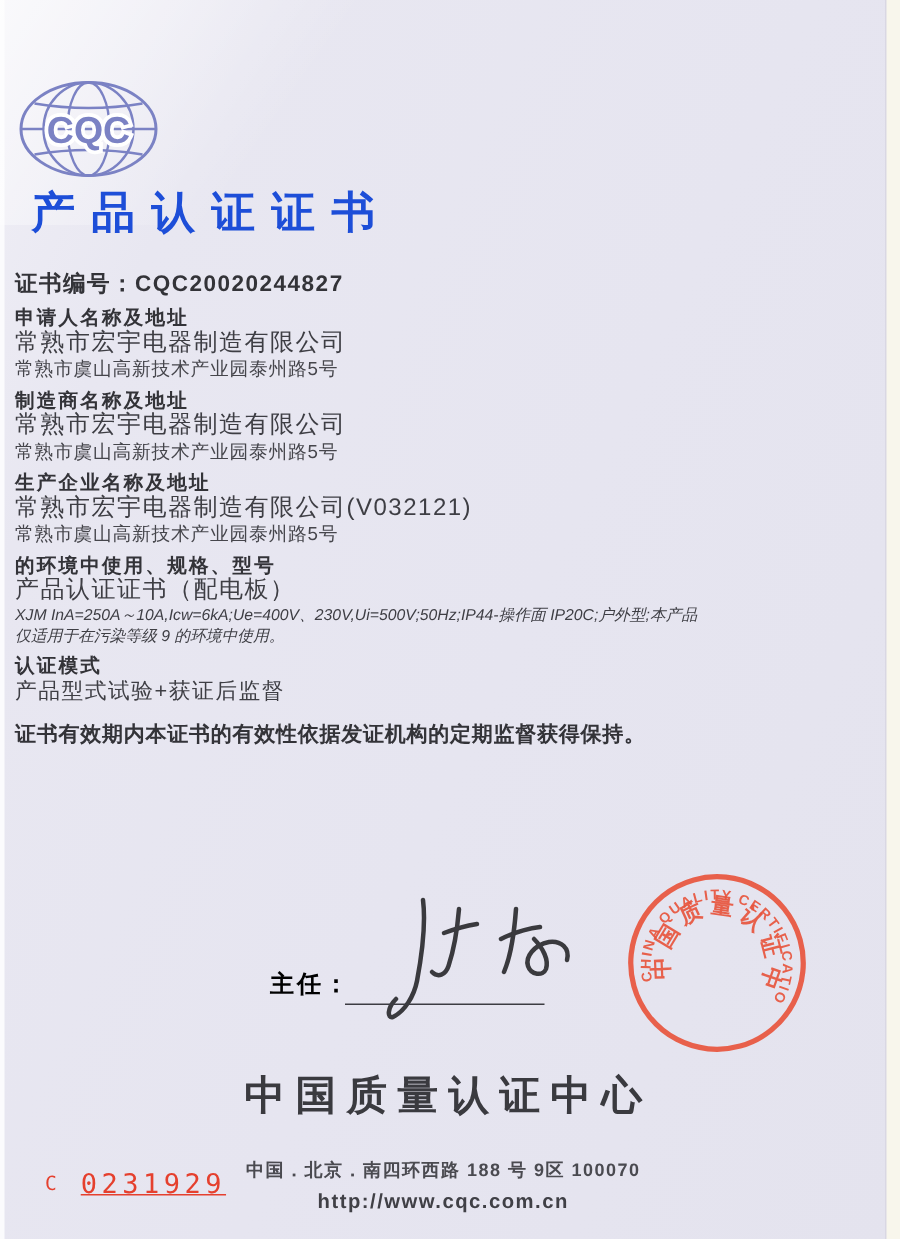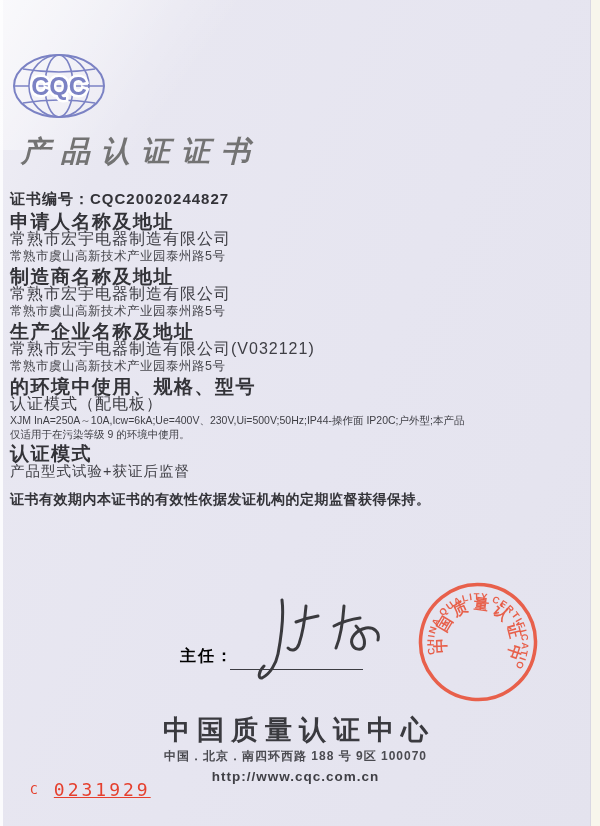--- a/index.html
+++ b/index.html
@@ -8,39 +8,39 @@
     font-family:"Liberation Sans","DejaVu Sans",sans-serif;
     background:linear-gradient(115deg,#f0eff6 0%,#e8e7f1 18%,#e6e5f0 55%,#e4e3ee 100%);
     color:#3c3c42;
   }
   .edge-left{position:absolute;left:0;top:0;bottom:0;width:3px;background:#fbfbfd;}
   .edge-right{position:absolute;right:0;top:0;bottom:0;width:9px;background:#f8f6ec;border-left:1px solid #d9d7e3;}
   .corner-light{position:absolute;left:0;top:0;width:340px;height:150px;
     background:linear-gradient(125deg,rgba(255,255,255,.65) 0%,rgba(255,255,255,0) 55%);pointer-events:none;}
   .content{position:absolute;left:10px;right:10px;top:0;}
   .logo-wrap{margin-top:52px;height:68px;}
-  .title{margin-top:12px;font-size:29px;font-weight:bold;letter-spacing:11px;padding-left:11px;color:#737373;font-style:italic;}
+  .title{margin-top:2px;font-size:29px;font-weight:bold;letter-spacing:11px;padding-left:11px;color:#1d4ed8;}
   .certline{margin-top:18px;font-size:15px;font-weight:bold;letter-spacing:1px;color:#333338;}
   .sec{margin-top:4px;}
-  .sec-h{font-size:19px;font-weight:bold;line-height:17px;letter-spacing:1.5px;color:#333338;}
+  .sec-h{font-size:13px;font-weight:bold;line-height:17px;letter-spacing:1.5px;color:#333338;}
   .sec-name{font-size:16px;line-height:18px;letter-spacing:1px;color:#3e3e44;}
   .sec-addr{font-size:12.5px;line-height:16px;letter-spacing:.5px;color:#46464c;}
-  .spec{font-size:10.5px;line-height:14px;letter-spacing:0;color:#3e3e44;}
+  .spec{font-size:10.5px;line-height:14px;letter-spacing:0;color:#3e3e44;font-style:italic;}
   .val{font-size:14.5px;line-height:18px;letter-spacing:1px;color:#3e3e44;}
   .stmts{margin-top:9px;font-weight:bold;color:#333338;}
   .stmt{font-size:14px;line-height:21px;letter-spacing:.5px;}
   .datespan{display:inline-block;}
   .dategap{display:inline-block;width:34px;}
   .sig-label{position:absolute;left:180px;top:646px;font-size:16px;font-weight:bold;letter-spacing:2px;color:#000000;}
   .sig-line{position:absolute;left:230px;top:669px;width:133px;border-bottom:1.5px solid #3c3c42;}
   .sig-svg{position:absolute;left:238px;top:592px;}
   .stamp{position:absolute;left:417px;top:581px;transform:rotate(6deg);}
   .footer{position:absolute;left:0;right:9px;top:712px;text-align:center;}
   .footer-org{font-size:27px;font-weight:bold;letter-spacing:7px;padding-left:7px;color:#3a3a3f;}
-  .footer-addr{margin-top:0;font-size:12px;font-weight:bold;letter-spacing:1px;color:#4a4a50;}
+  .footer-addr{margin-top:24px;font-size:12px;font-weight:bold;letter-spacing:1px;color:#4a4a50;}
   .footer-url{margin-top:4px;font-size:13.5px;font-weight:bold;letter-spacing:1px;color:#404046;}
   .serial{position:absolute;left:30px;top:779px;color:#e5402e;font-family:"DejaVu Sans Mono","Liberation Mono",monospace;}
   .serial-prefix{font-size:13px;vertical-align:2px;margin-right:16px;}
   .serial-number{font-size:18px;letter-spacing:3px;text-decoration:underline;}
 </style>
 </head>
 <body>
 
 <div class="edge-right"></div>
 <div class="edge-left"></div>
@@ -81,21 +81,21 @@
   </div>
 
   <div class="sec">
     <div class="sec-h">生产企业名称及地址</div>
     <div class="sec-name">常熟市宏宇电器制造有限公司(V032121)</div>
     <div class="sec-addr">常熟市虞山高新技术产业园泰州路5号</div>
   </div>
 
   <div class="sec">
     <div class="sec-h">的环境中使用、规格、型号</div>
-    <div class="sec-name">认证模式（配电板）</div>
+    <div class="sec-name">产品认证证书（配电板）</div>
     <div class="spec">XJM InA=250A～10A,Icw=6kA;Ue=400V、230V,Ui=500V;50Hz;IP44-操作面 IP20C;户外型;本产品</div>
     <div class="spec">仅适用于在污染等级 9 的环境中使用。</div>
   </div>
 
 
   <div class="sec">
     <div class="sec-h">认证模式</div>
     <div class="val">产品型式试验+获证后监督</div>
   </div>
 

